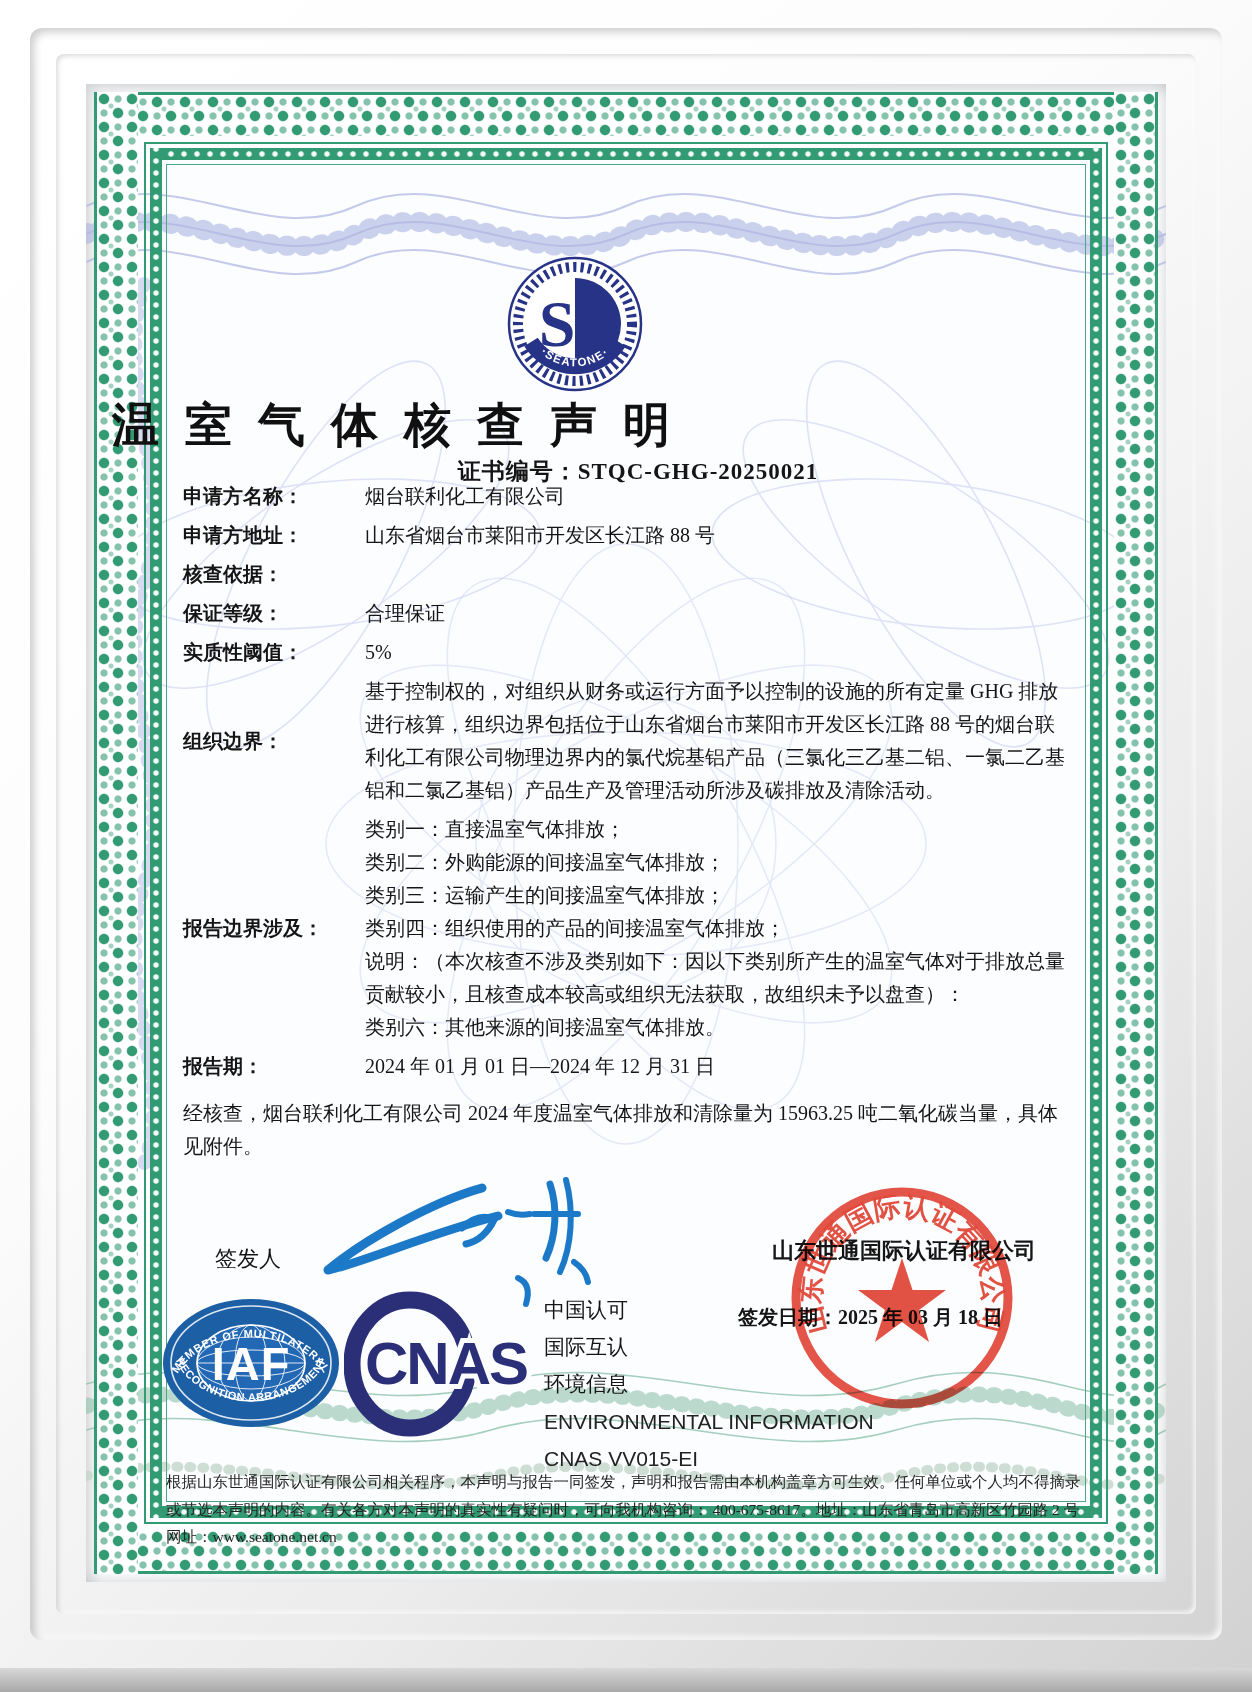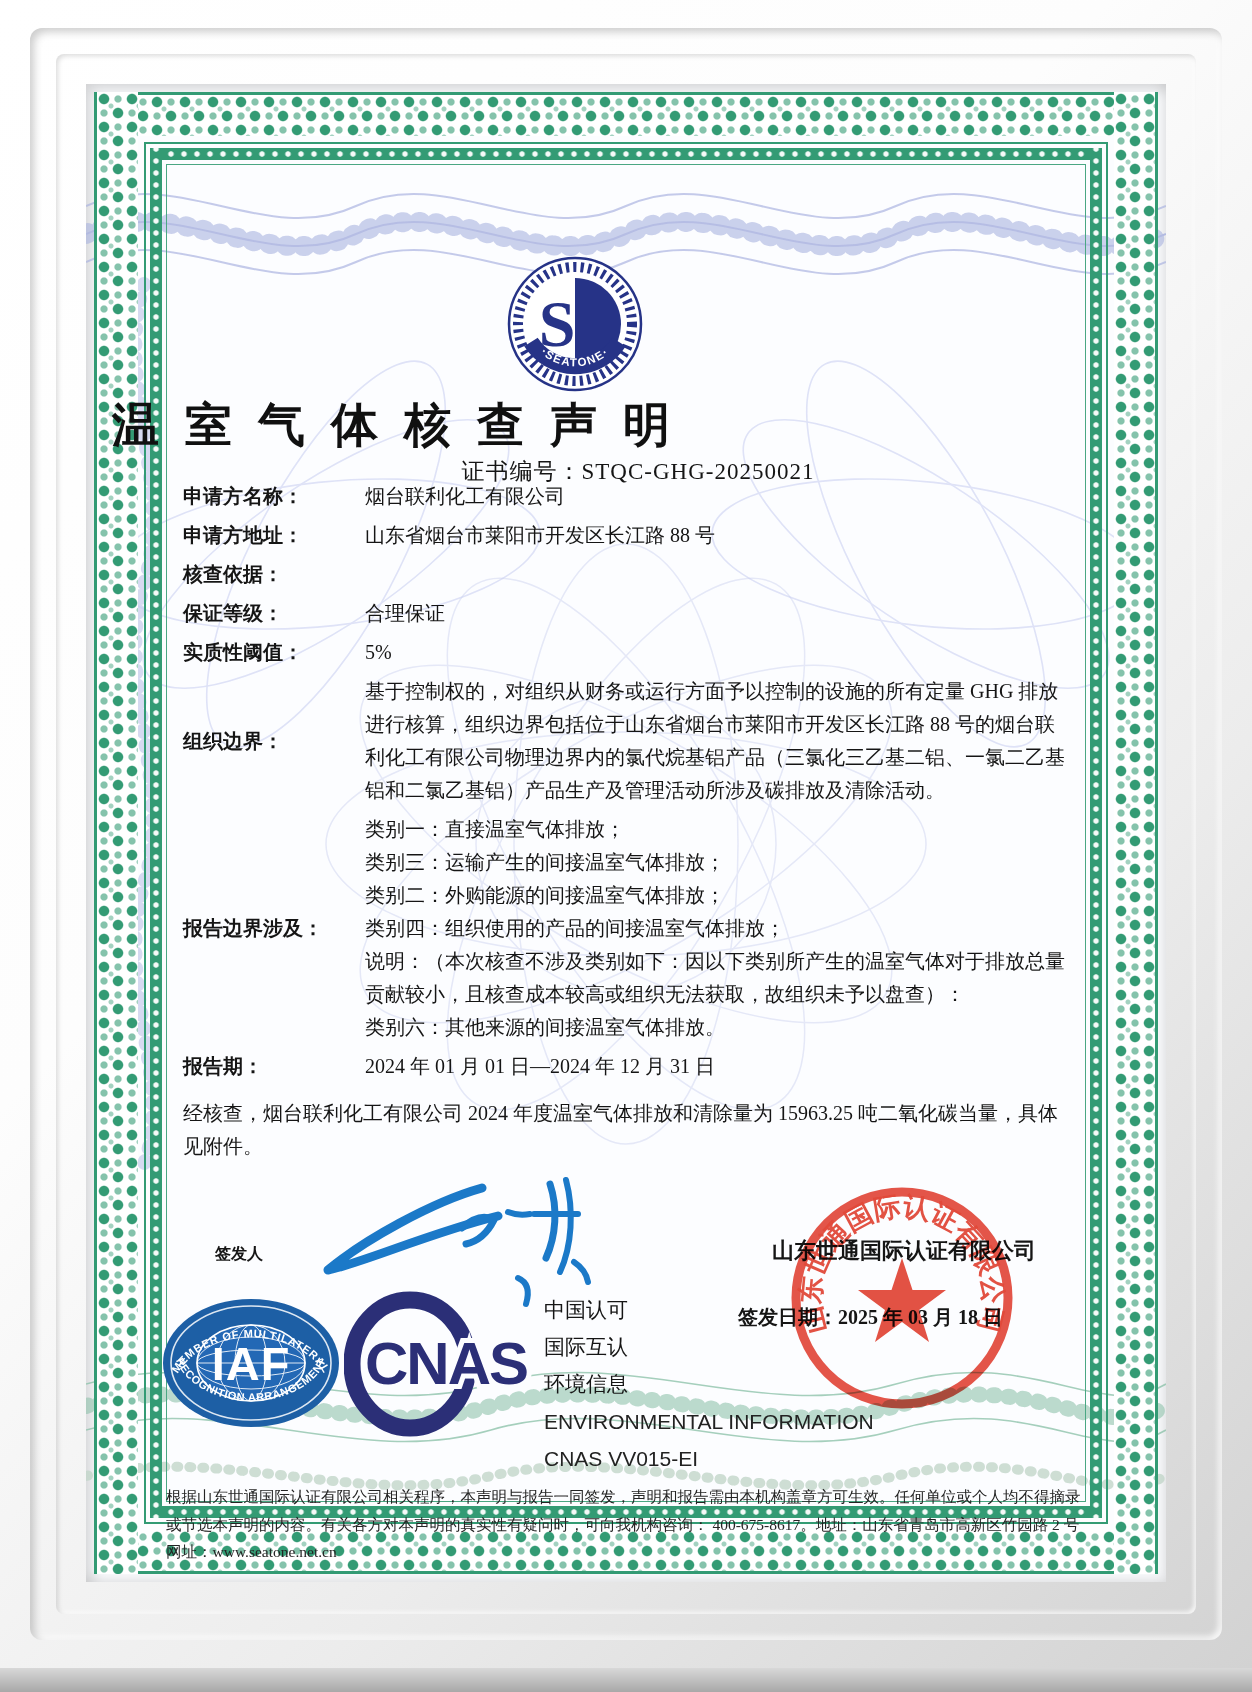--- a/index.html
+++ b/index.html
@@ -41,45 +41,45 @@
   .d-right  { right:64px; top:64px; bottom:64px; width:12px; }
   .thin2 { position:absolute; inset:80px; border:1.5px solid #4aa783; }
   
   .decor { position:absolute; inset:0; pointer-events:none; }
   .content { position:absolute; inset:0; }
   
   .logo { position:absolute; left:419px; top:170px; width:140px; height:140px; }
   .title { position:absolute; left:0; top:310px; width:100%; text-align:left;
            font-size:47px; font-weight:700; letter-spacing:26px; padding-left:26px; color:#101010; }
   .certno { position:absolute; left:0; top:372px; width:100%; text-align:center;
-           font-size:23px; font-weight:400; letter-spacing:1px;padding-left:24px; }
+           font-size:23px; font-weight:700; letter-spacing:1px;padding-left:24px; }
   
   .fields { position:absolute; left:97px; top:396px; width:888px; font-size:20px; line-height:33px; }
   .row { display:flex; margin-bottom:6px; align-items:center; }
   .lab { width:182px; flex:0 0 182px; font-weight:700; align-self:center; }
   .val { flex:1; }
   .val .vline { }
   .concl { margin-top:14px; }
   
-  .signer-label { position:absolute; left:129px; top:1160px; font-size:16px; font-weight:700; }
+  .signer-label { position:absolute; left:129px; top:1160px; font-size:22px; font-weight:400; }
   .sig { position:absolute; left:226px; top:1082px; width:310px; height:150px; }
   .issuer { position:absolute; left:628px; top:1152px; width:380px; text-align:center;
             font-size:22px; font-weight:700; }
   .issue-date { position:absolute; left:652px; top:1220px; width:360px;
             font-size:20px; font-weight:700; }
   .seal { position:absolute; left:700px; top:1098px; width:232px; height:232px;
           mix-blend-mode:multiply; opacity:.94; }
   
   .iaf  { position:absolute; left:74px;  top:1212px; width:182px; height:134px; }
   .cnas { position:absolute; left:258px; top:1206px; width:204px; height:148px; }
   .cnas-lines { position:absolute; left:458px; top:1208px; font-size:21px; line-height:37px; }
   .cnas-lines .en { font-family:Liberation Sans, sans-serif; font-size:21px; color:#222; }
   
   .footer { position:absolute; left:80px; top:1384px; width:922px; font-size:15.5px;
-            line-height:27.5px; color:#242424;margin-top:15px; }
+            line-height:27.5px; color:#242424; }
   svg text { font-family:"Liberation Sans", sans-serif; }
   svg .serif { font-family:"Liberation Serif", serif; }
 </style>
 </head>
 <body>
 
 <div class="page">
   <div class="frame">
     <div class="frame-lip1"></div>
     <div class="frame-lip2"></div>
@@ -180,22 +180,22 @@
             <div class="val">5%</div>
           </div>
           <div class="row">
             <div class="lab">组织边界：</div>
             <div class="val">基于控制权的，对组织从财务或运行方面予以控制的设施的所有定量 GHG 排放进行核算，组织边界包括位于山东省烟台市莱阳市开发区长江路 88 号的烟台联利化工有限公司物理边界内的氯代烷基铝产品（三氯化三乙基二铝、一氯二乙基铝和二氯乙基铝）产品生产及管理活动所涉及碳排放及清除活动。</div>
           </div>
           <div class="row">
             <div class="lab">报告边界涉及：</div>
             <div class="val">
               <div class="vline">类别一：直接温室气体排放；</div>
+              <div class="vline">类别二：外购能源的间接温室气体排放；</div>
               <div class="vline">类别三：运输产生的间接温室气体排放；</div>
-              <div class="vline">类别二：外购能源的间接温室气体排放；</div>
               <div class="vline">类别四：组织使用的产品的间接温室气体排放；</div>
               <div class="vline">说明：（本次核查不涉及类别如下：因以下类别所产生的温室气体对于排放总量贡献较小，且核查成本较高或组织无法获取，故组织未予以盘查）：</div>
               <div class="vline">类别六：其他来源的间接温室气体排放。</div>
             </div>
           </div>
           <div class="row">
             <div class="lab">报告期：</div>
             <div class="val">2024 年 01 月 01 日—2024 年 12 月 31 日</div>
           </div>
           <div class="concl">经核查，烟台联利化工有限公司 2024 年度温室气体排放和清除量为 15963.25 吨二氧化碳当量，具体见附件。</div>

